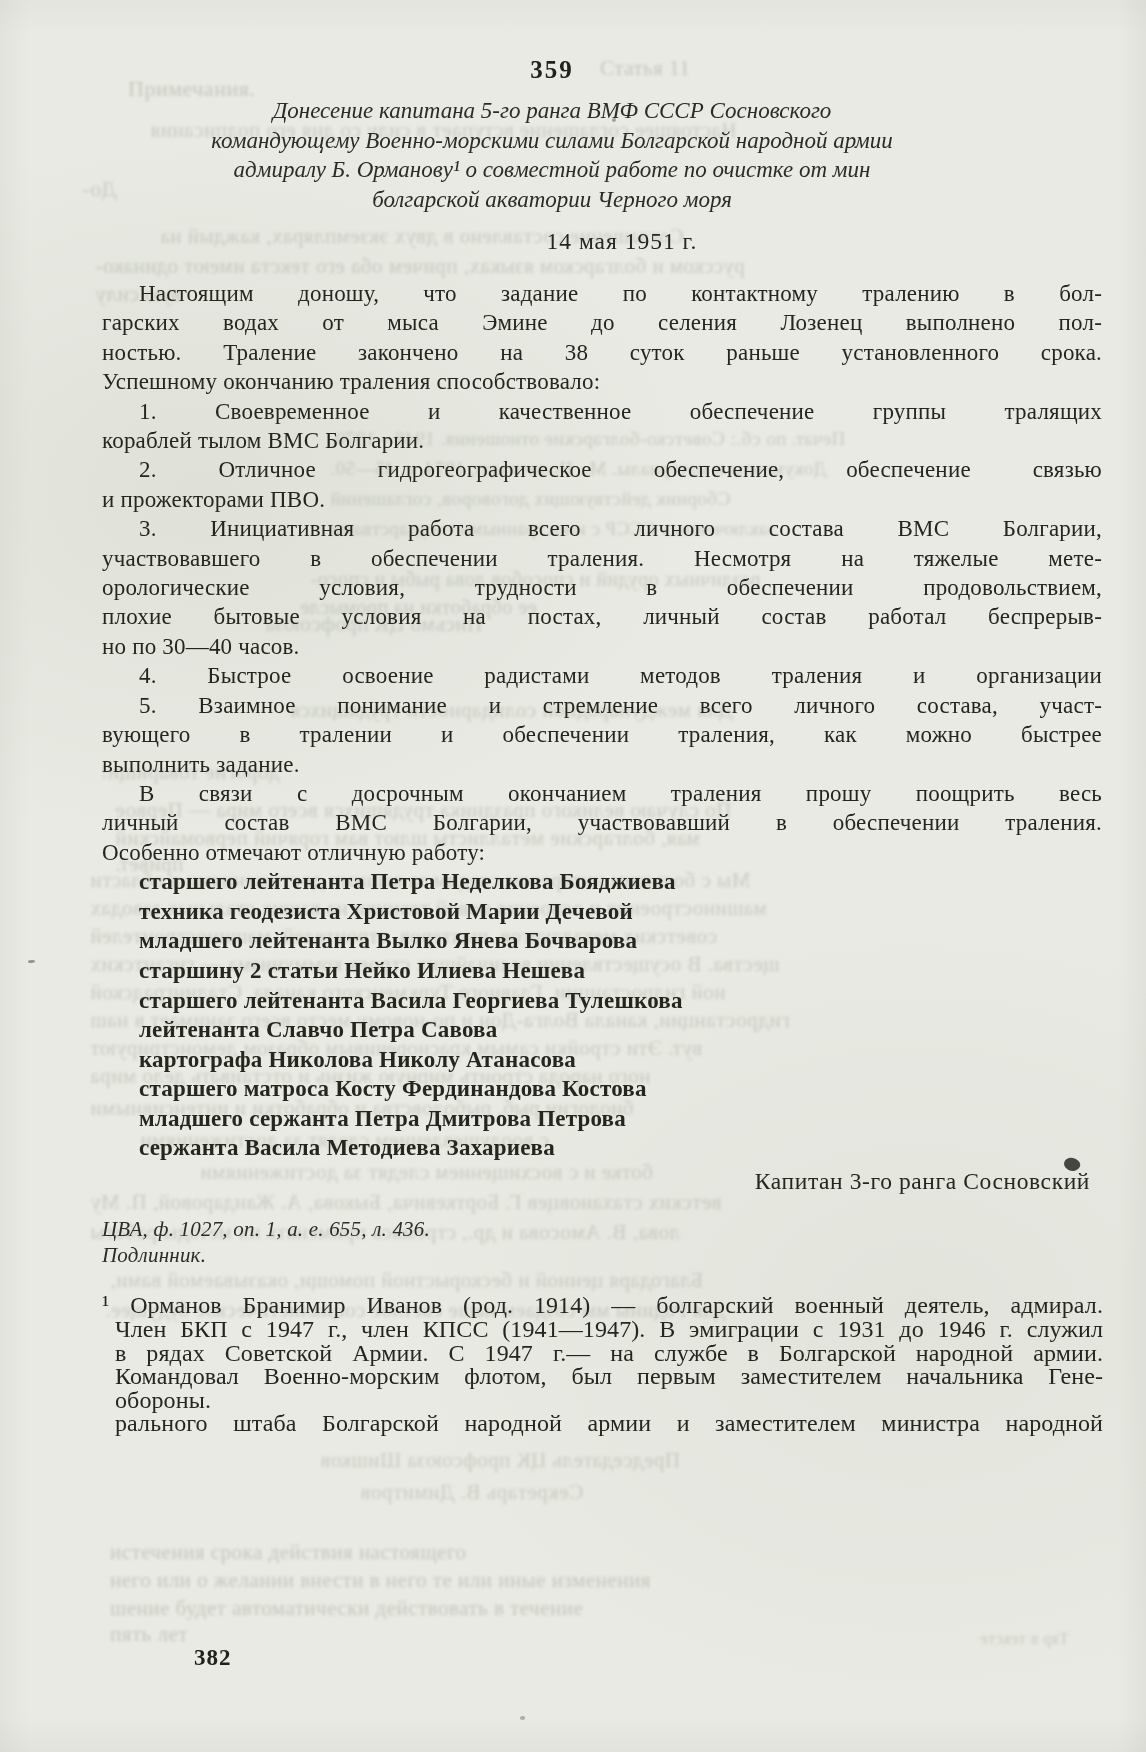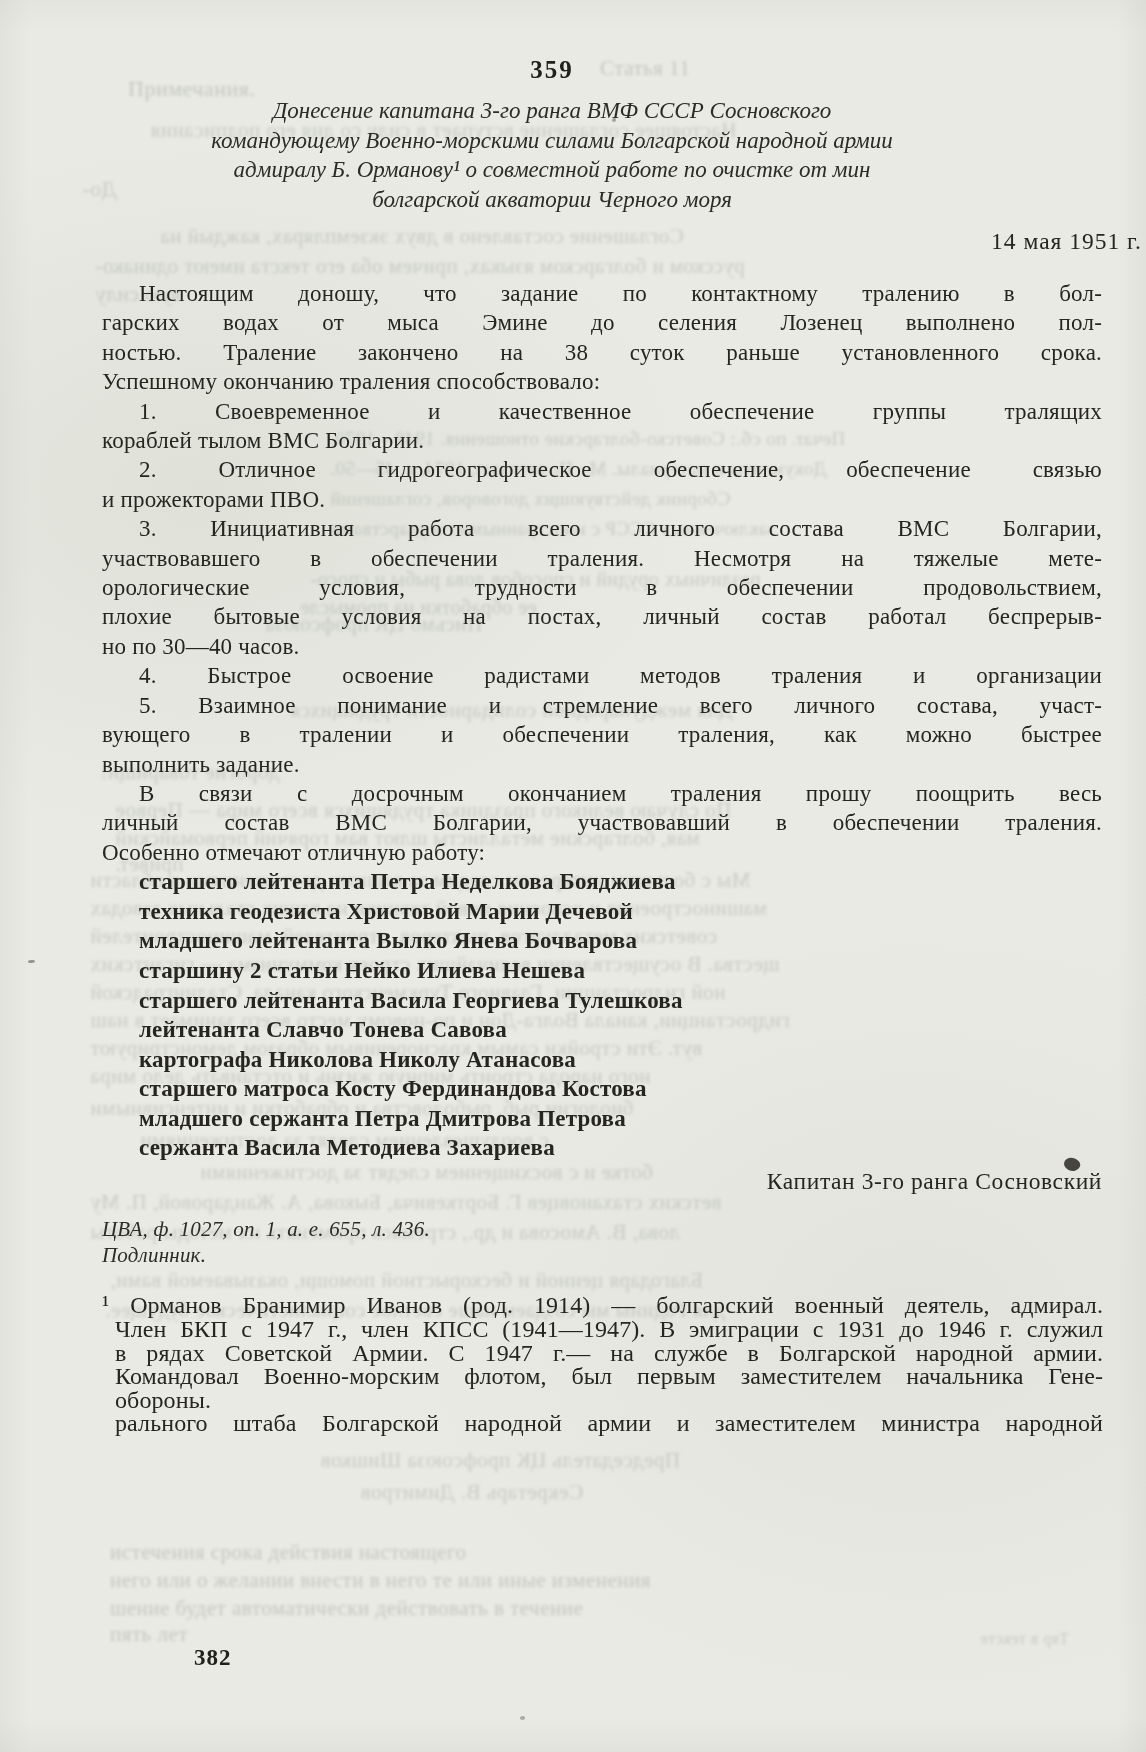--- a/index.html
+++ b/index.html
@@ -28,27 +28,27 @@
     white-space:nowrap;
     letter-spacing:.5px;
   }
   .ghost.mir{transform:scaleX(-1);transform-origin:center;opacity:.42;}
   
   .content{position:absolute;left:102px;top:0;width:1000px;}
   .head{width:900px;text-align:center;}
   .folio{margin-top:56px;font-size:25px;font-weight:bold;letter-spacing:2px;color:#22221d;}
   .title{margin-top:12px;font-style:italic;font-size:23px;line-height:29.5px;color:#2c2c26;}
   .title .tline{text-align:center;}
-  .date-line{margin-top:14px;margin-right:-40px;text-align:right;font-size:23.5px;letter-spacing:1px;}
+  .date-line{margin-top:14px;margin-right:-40px;text-align:center;font-size:23.5px;letter-spacing:1px;}
   .body-block{margin-top:24px;font-size:23px;line-height:29.4px;letter-spacing:.2px;}
   .tline{white-space:normal;}
   .tline.just{text-align:justify;text-align-last:justify;}
   .tline.ind{text-indent:37px;}
   .names{margin-left:37px;font-size:23px;line-height:29.6px;letter-spacing:.2px;font-weight:bold;}
-  .signature{margin-top:4px;margin-right:0;text-align:right;font-size:23.5px;letter-spacing:.6px;}
+  .signature{margin-top:4px;margin-right:12px;text-align:right;font-size:23.5px;letter-spacing:.6px;}
   .citation{margin-top:20px;font-style:italic;font-size:21px;line-height:26px;color:#2c2c26;}
   .footnote{
     margin-top:26px;
     width:988px;
     padding-left:13px;
     font-size:24px;line-height:23.6px;letter-spacing:.1px;
   }
   .footnote .tline:first-child{text-indent:-13px;}
   .pageno-bottom{position:absolute;left:92px;top:1645px;font-size:23px;font-weight:600;letter-spacing:1px;color:#22221d;}
   
@@ -110,21 +110,21 @@
   <span class="speck s1"></span>
   <span class="speck s2"></span>
   <span class="speck s3"></span>
   <span class="speck s4"></span>
 
   <div class="content">
 
     <div class="head">
       <div class="folio">359</div>
       <div class="title">
-          <div class="tline">Донесение капитана 3-го ранга ВМФ СССР Сосновского</div>
+          <div class="tline">Донесение капитана 5-го ранга ВМФ СССР Сосновского</div>
           <div class="tline">командующему Военно-морскими силами Болгарской народной армии</div>
           <div class="tline">адмиралу Б. Орманову¹ о совместной работе по очистке от мин</div>
           <div class="tline">болгарской акватории Черного моря</div>
         </div>
     </div>
 
     <div class="date-line">14 мая 1951 г.</div>
 
     <div class="body-block">
       <div class="para">
@@ -161,21 +161,21 @@
           <div class="tline just">личный состав ВМС Болгарии, участвовавший в обеспечении траления.</div>
           <div class="tline">Особенно отмечают отличную работу:</div>
         </div>
 
       <div class="names">
           <div class="tline">старшего лейтенанта Петра Неделкова Бояджиева</div>
           <div class="tline">техника геодезиста Христовой Марии Дечевой</div>
           <div class="tline">младшего лейтенанта Вылко Янева Бочварова</div>
           <div class="tline">старшину 2 статьи Нейко Илиева Нешева</div>
           <div class="tline">старшего лейтенанта Васила Георгиева Тулешкова</div>
-          <div class="tline">лейтенанта Славчо Тонева Савова</div>
+          <div class="tline">лейтенанта Славчо Петра Савова</div>
           <div class="tline">картографа Николова Николу Атанасова</div>
           <div class="tline">старшего матроса Косту Фердинандова Костова</div>
           <div class="tline">младшего сержанта Петра Дмитрова Петрова</div>
           <div class="tline">сержанта Васила Методиева Захариева</div>
         </div>
 
       <div class="signature">Капитан 3-го ранга Сосновский</div>
 
       <div class="citation">
         <div>ЦВА, ф. 1027, оп. 1, а. е. 655, л. 436.</div>

